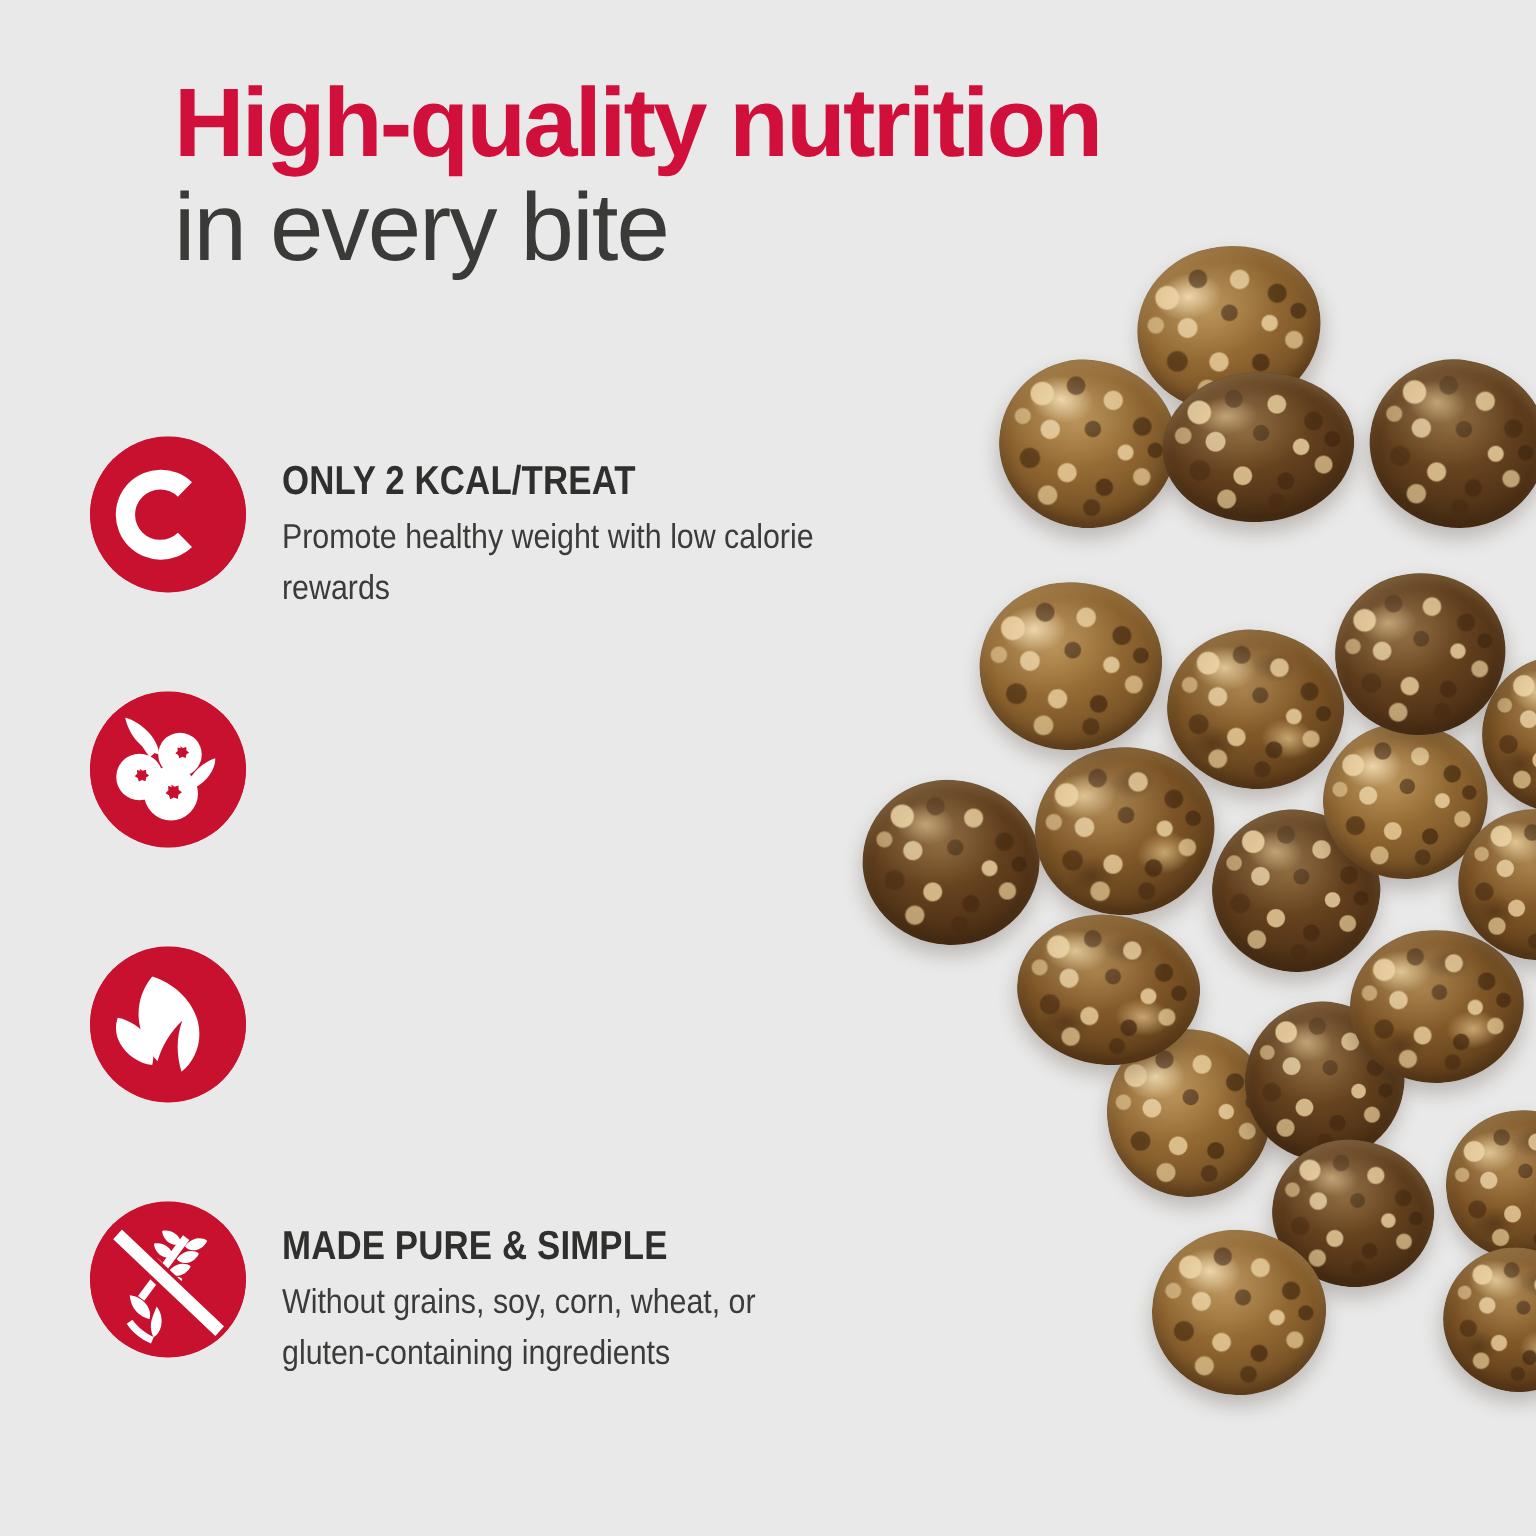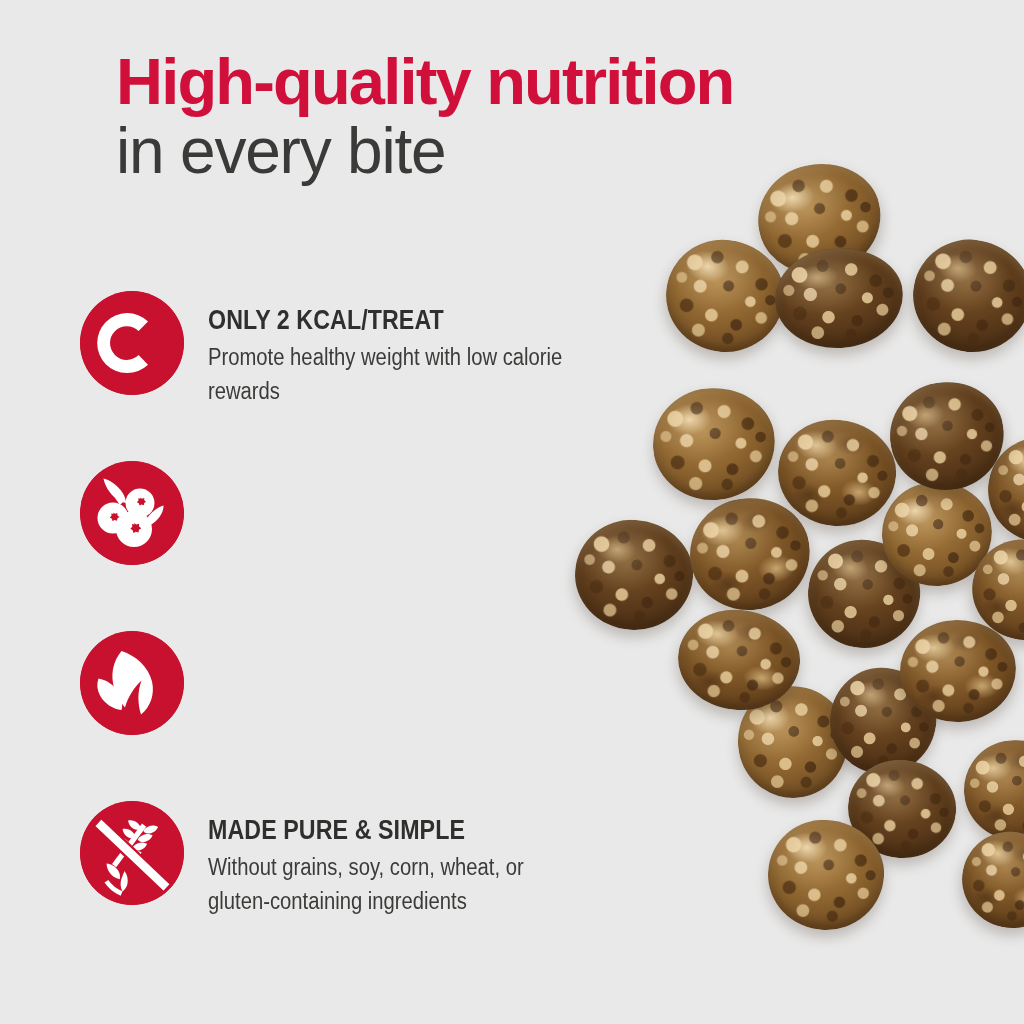--- a/index.html
+++ b/index.html
@@ -57,21 +57,21 @@
 
   
   #features {
     position: absolute;
     left: 0;
     top: 0;
     width: 680px;
   }
   .feature-row {
     position: absolute;
-    left: 80px;
+    left: 60px;
     width: 600px;
     height: 130px;
   }
   .feature-row[data-row="0"] { top: 291px; }
   .feature-row[data-row="1"] { top: 461px; }
   .feature-row[data-row="2"] { top: 631px; }
   .feature-row[data-row="3"] { top: 801px; }
 
   .feature-icon {
     position: absolute;

